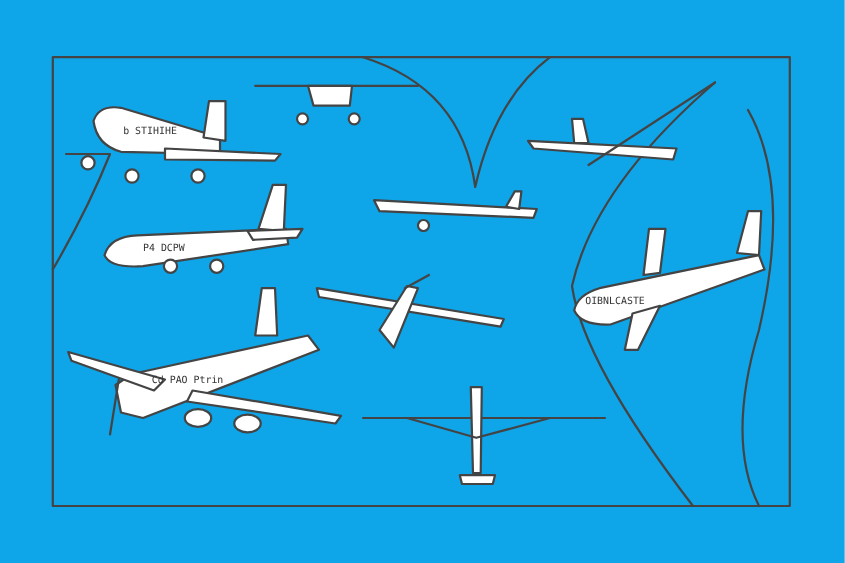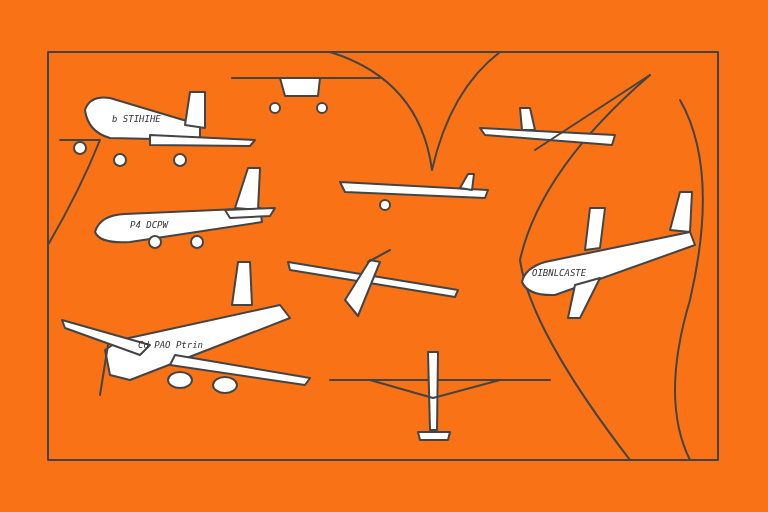--- a/index.html
+++ b/index.html
@@ -1,17 +1,17 @@
 <!DOCTYPE html>
 <html><head>
 <meta charset="utf-8">
 <style>
 html,body{margin:0;padding:0;background:#fafafa;}
 body{width:768px;height:512px;overflow:hidden;font-family:"DejaVu Sans",sans-serif;}
-#stage{position:relative;width:768px;height:512px;background:#f97316;font-style:italic;}
+#stage{position:relative;width:768px;height:512px;background:#0ea5e9;}
 svg{position:absolute;left:0;top:0;}
 .l{fill:none;stroke:#444;stroke-width:2;stroke-linecap:round;stroke-linejoin:round;}
 .f{fill:#fff;stroke:#444;stroke-width:2;stroke-linejoin:round;}
 .t{font-size:9px;fill:#333;font-family:"DejaVu Sans Mono",monospace;}
 </style>
 </head>
 <body>
 
 <div id="stage">
 <svg width="768" height="512" viewBox="0 0 768 512">

